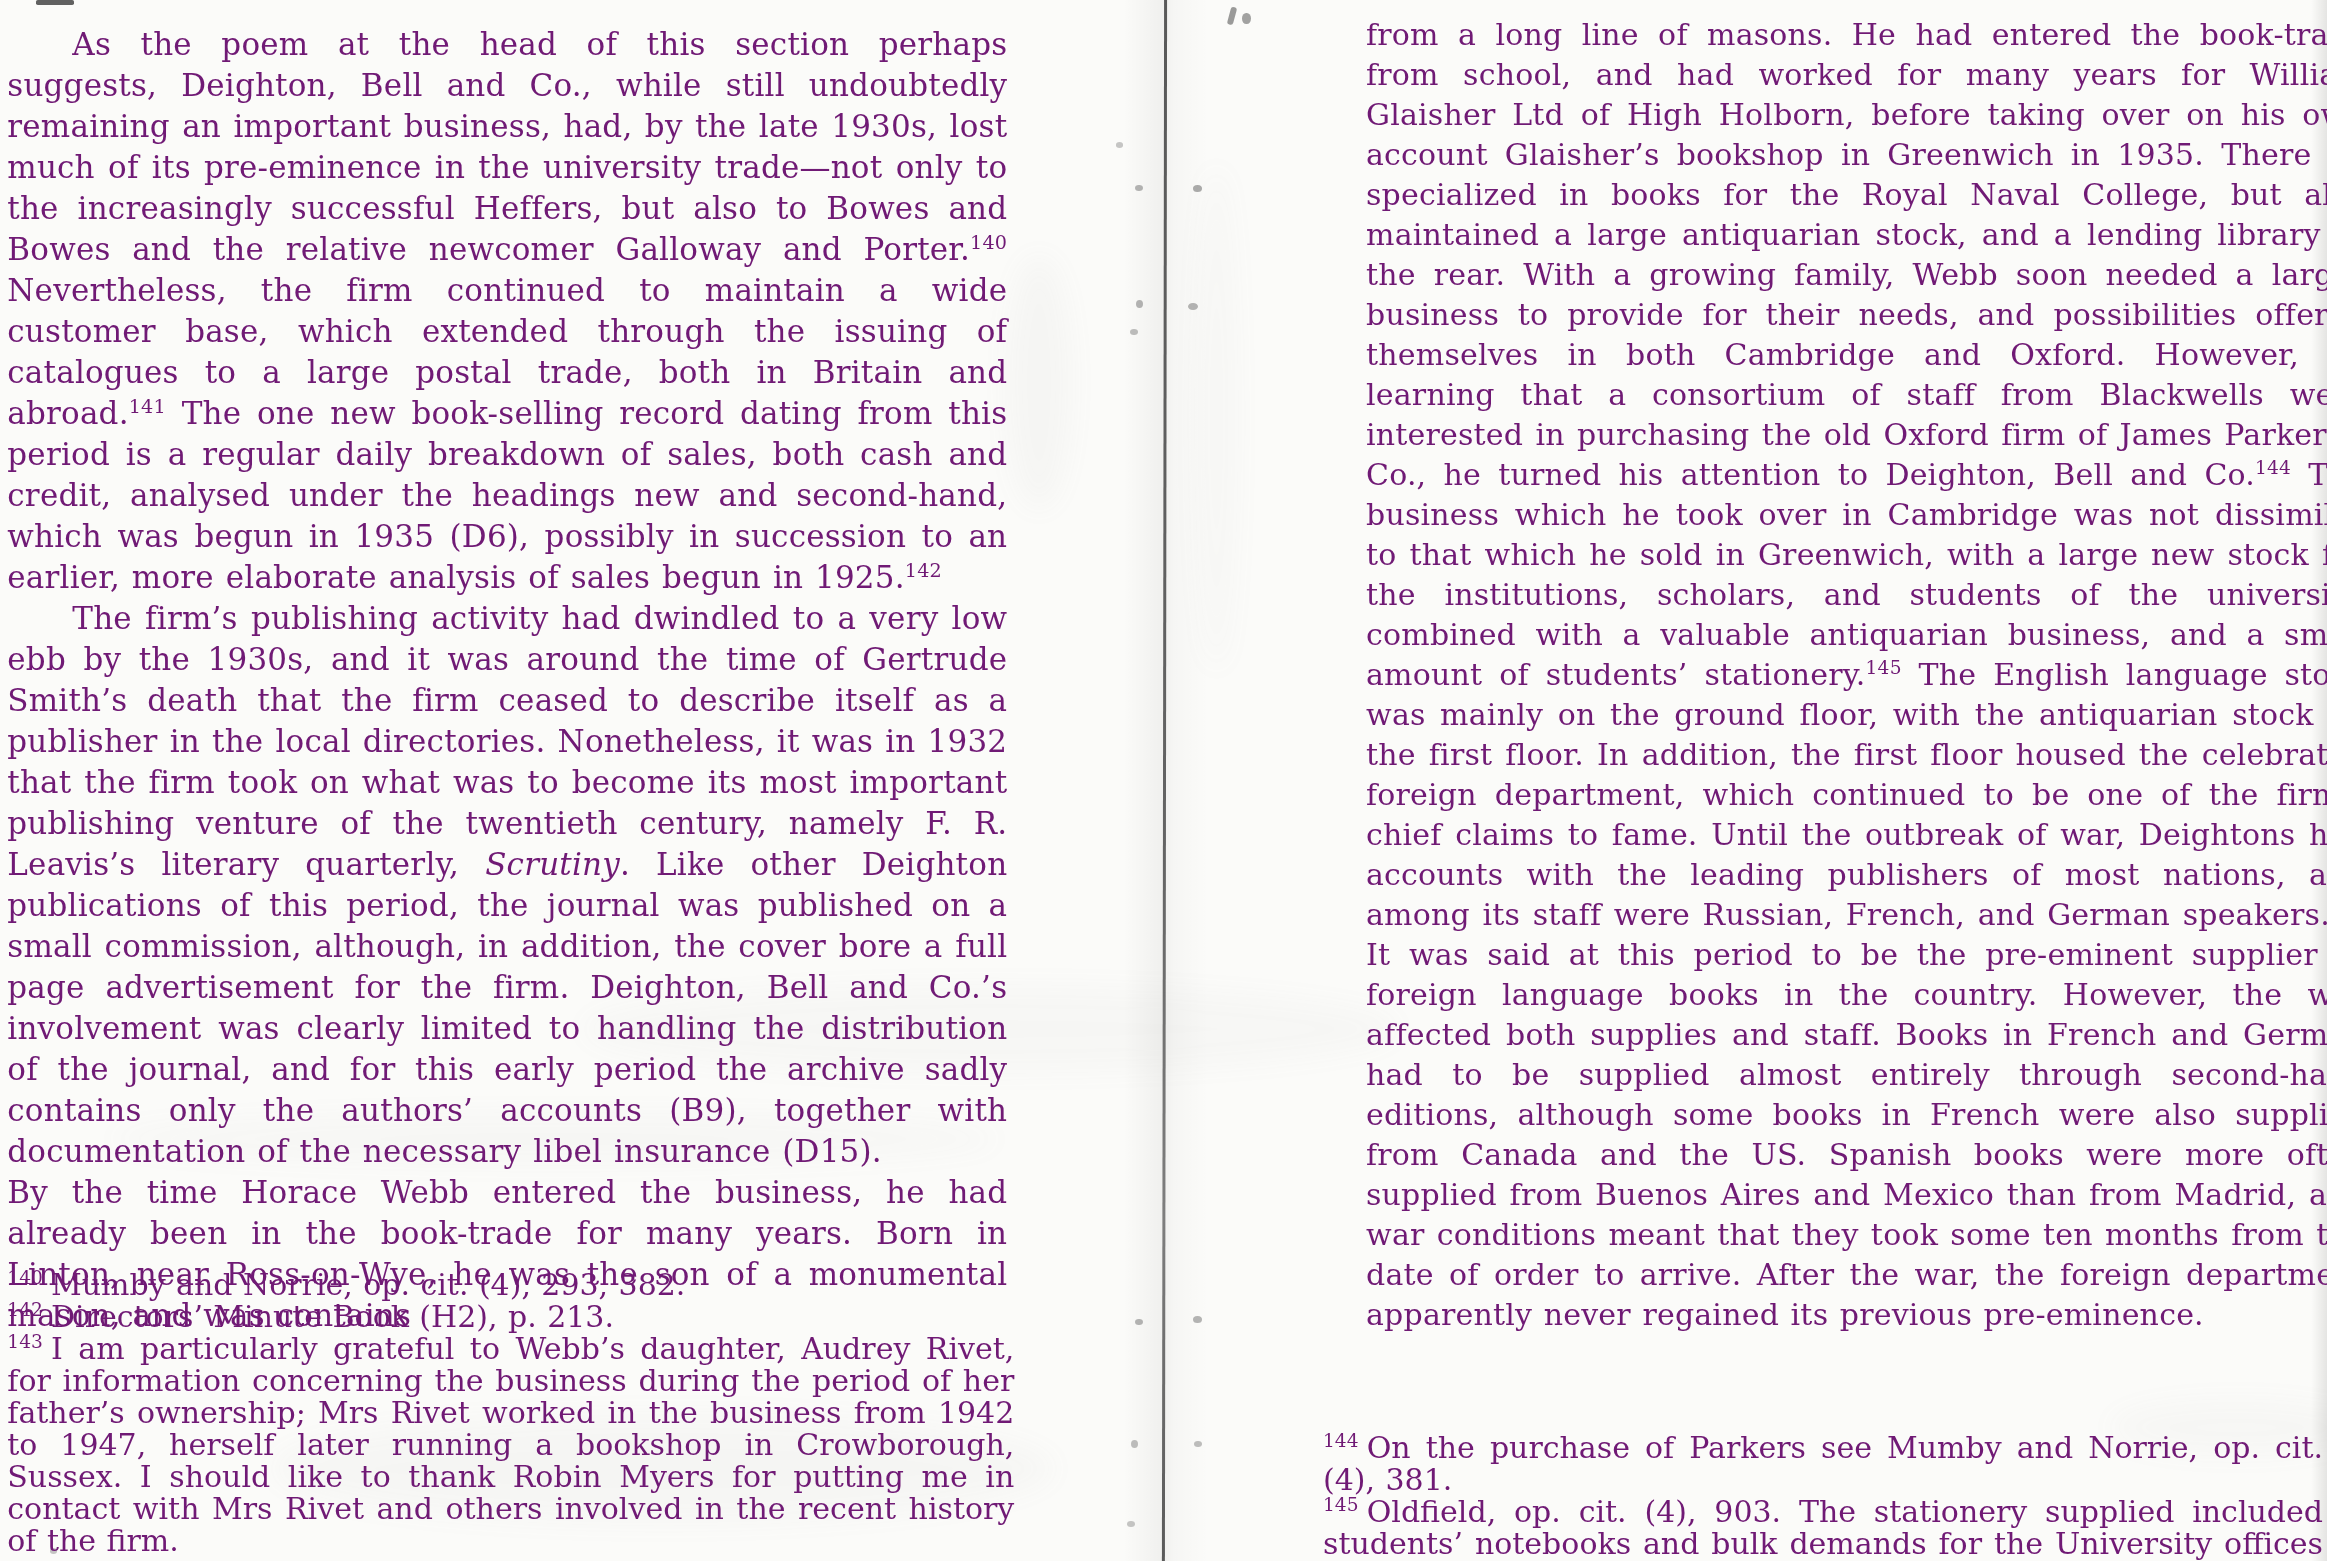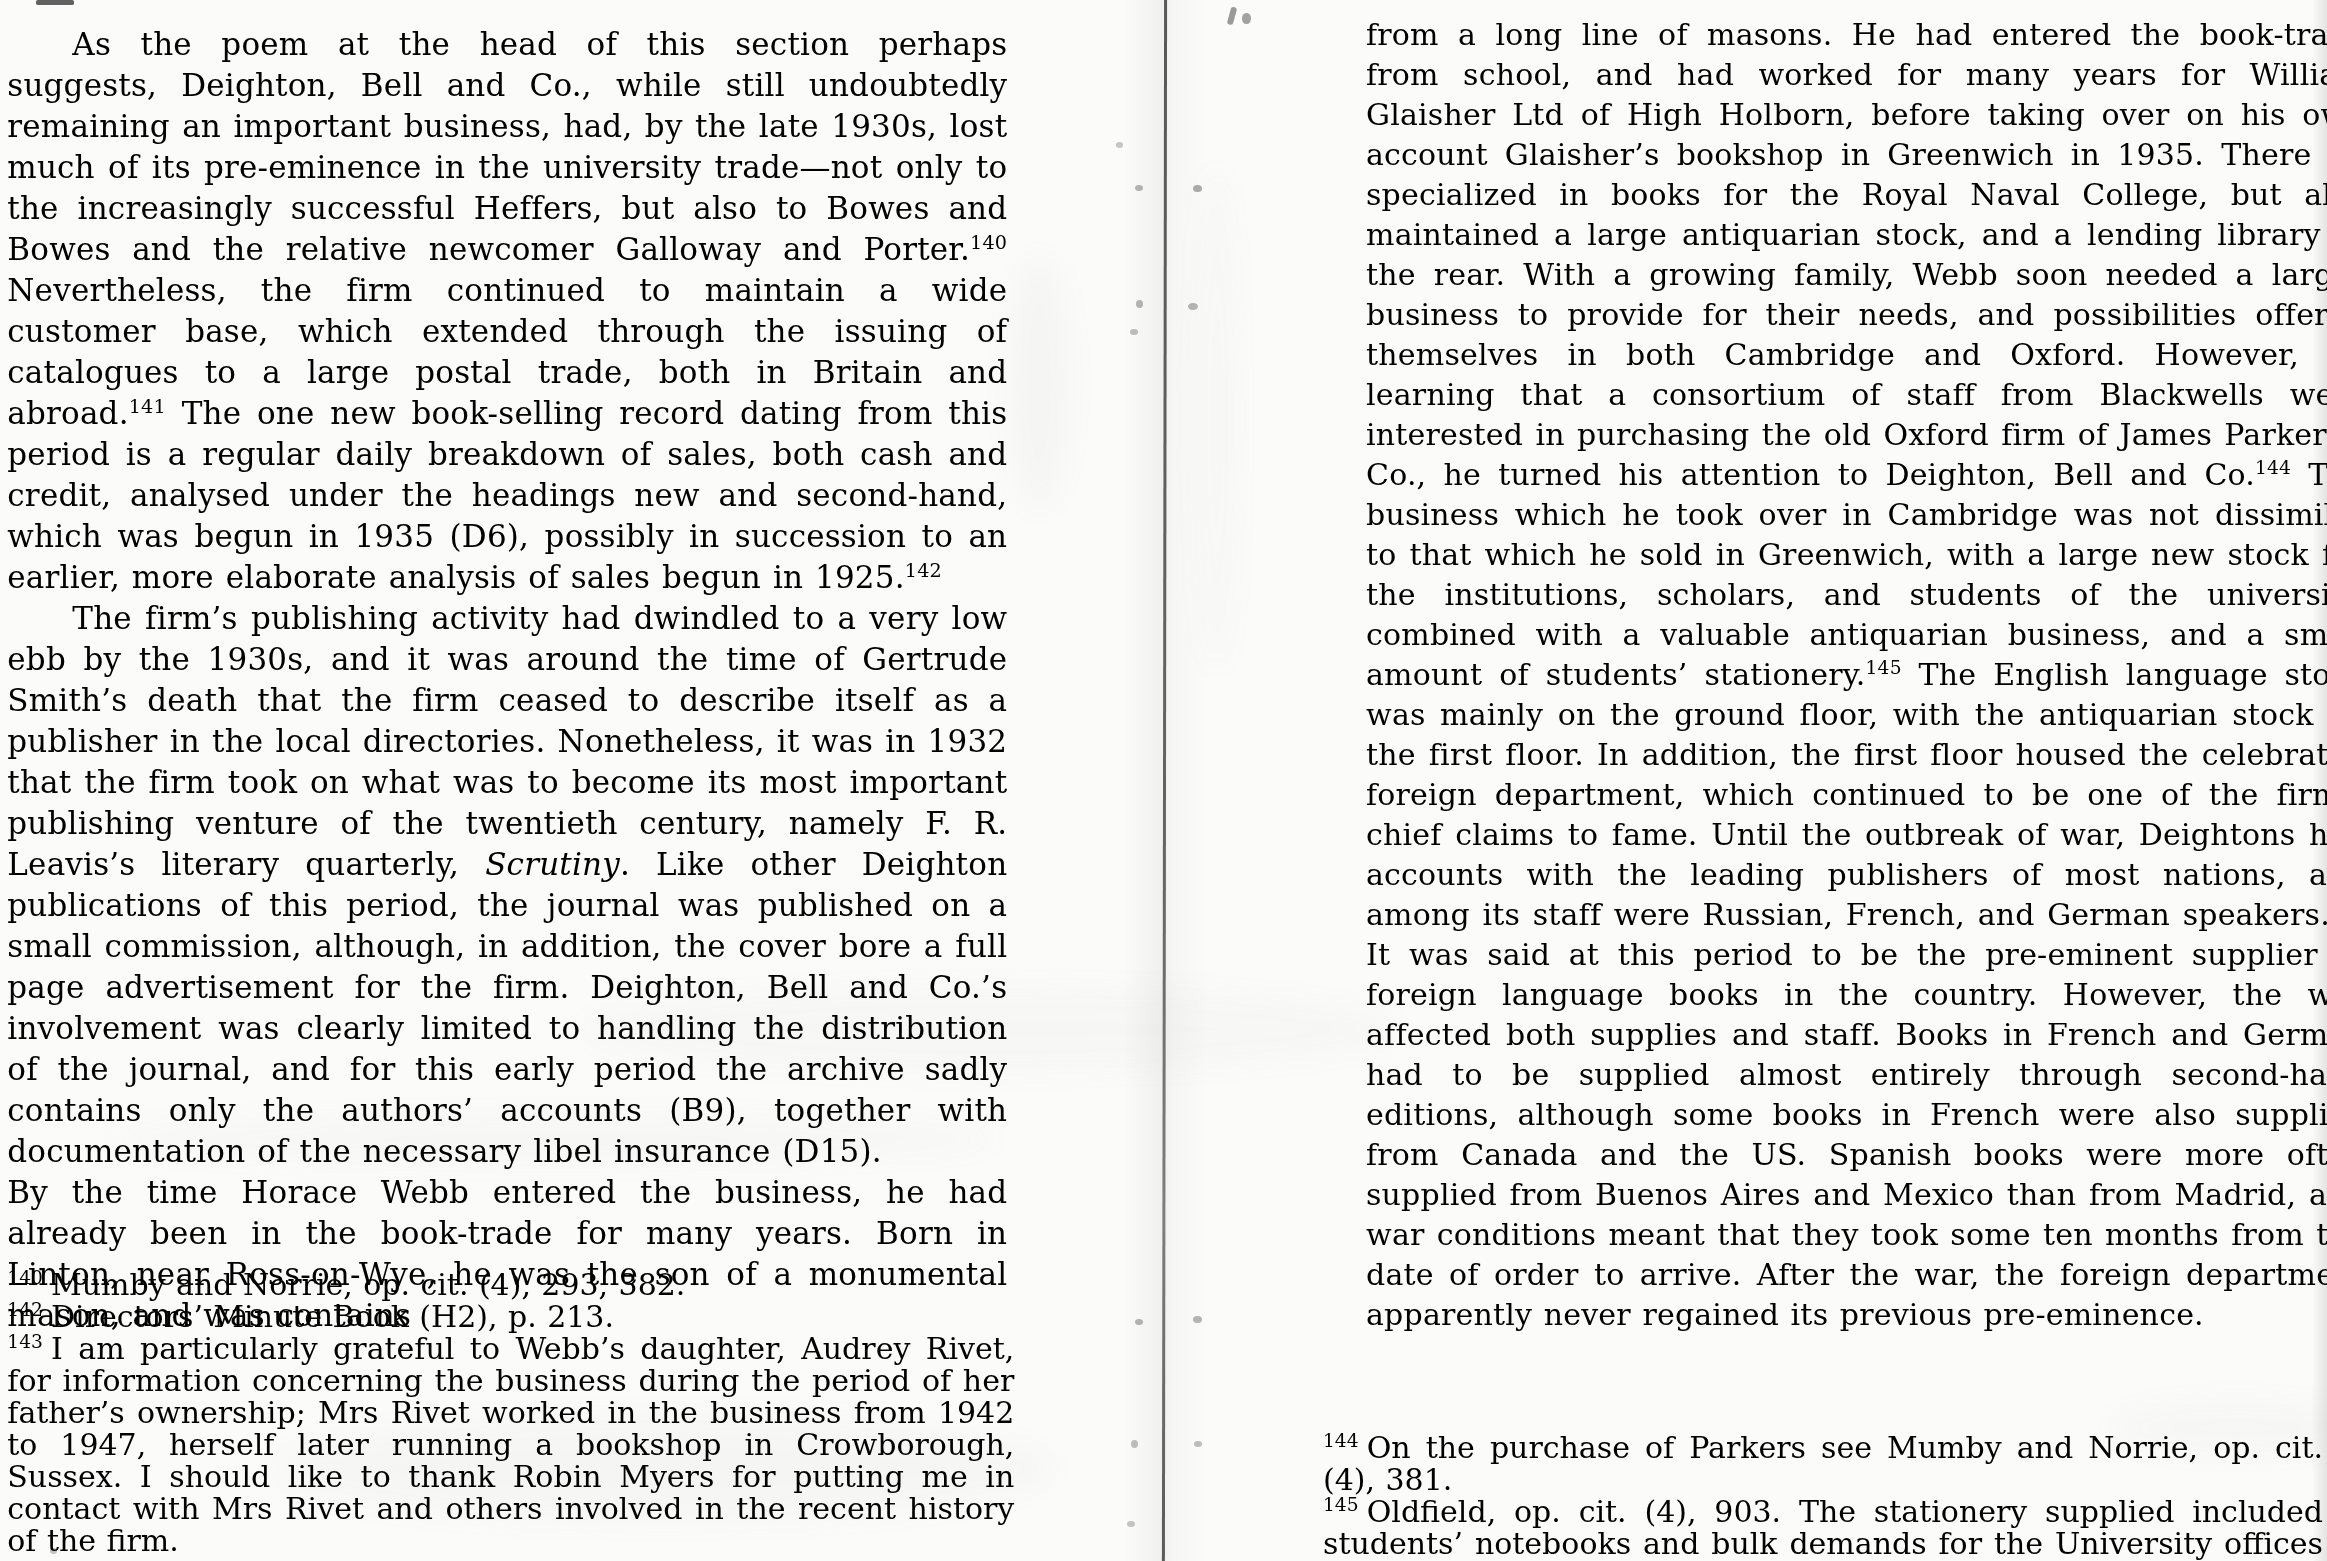--- a/index.html
+++ b/index.html
@@ -2,21 +2,21 @@
 <html style="font-size:14.5px"><head>
 <meta charset="utf-8">
 <style>
   html, body { margin: 0; padding: 0; background: #e9e9e7; }
   #screenshot {
     position: relative;
     width: 2327px;
     height: 1561px;
     background: #fbfbf9;
     font-family: "DejaVu Serif", "Liberation Serif", serif;
-    color: #000000;
+    color: #701a75;
     overflow: hidden;
   }
 
   .page { position: absolute; }
   #page-left  { left: 7.3px;    top: 23.6px; width: 1000px; }
   #page-right { left: 1366px; top: 14.5px; width: 1000px; }
 
   p.body {
     margin: 0;
     text-align: justify;

